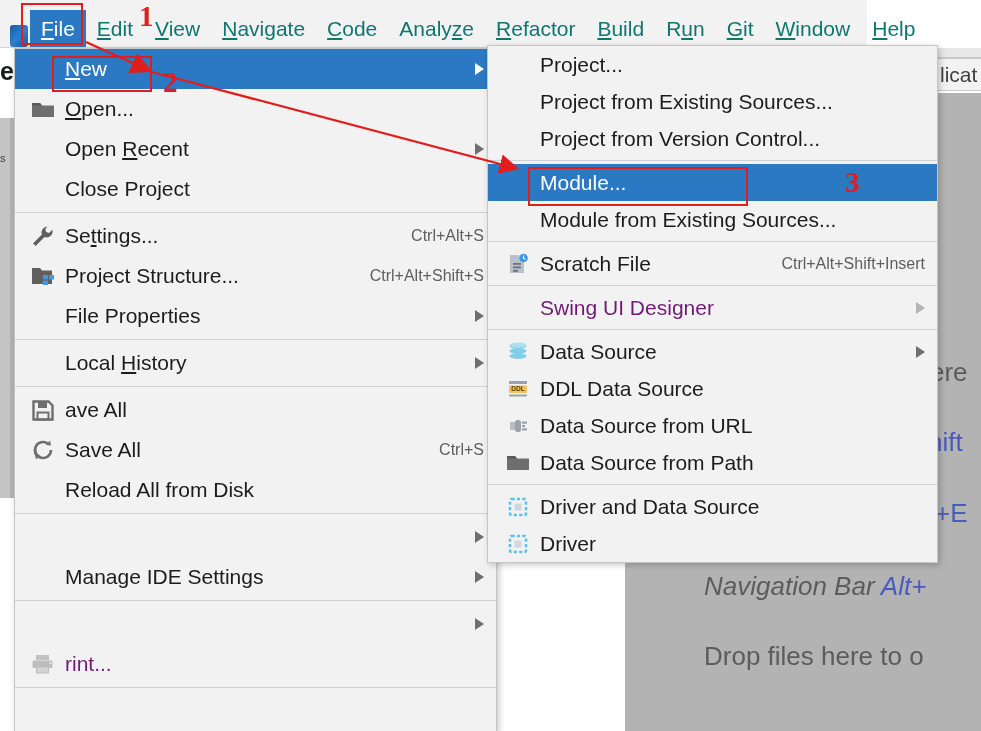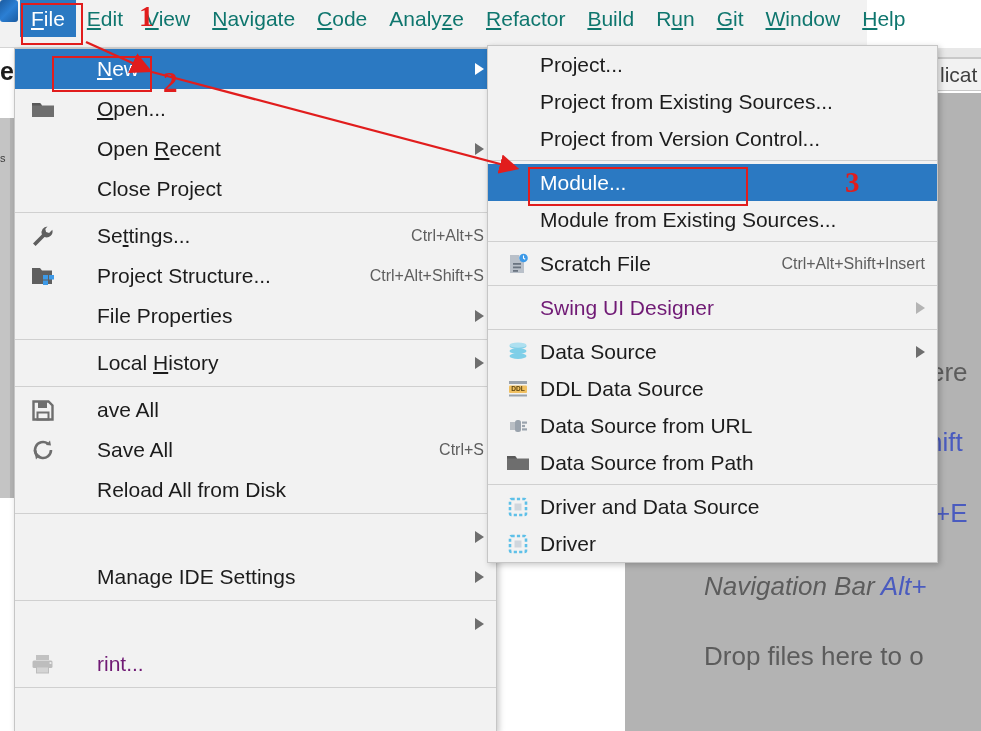--- a/index.html
+++ b/index.html
@@ -55,21 +55,21 @@
 
   .bg-white-box {
     position: absolute; left: 497px; top: 568px; width: 128px; height: 163px;
     background: #ffffff;
   }
 
   
   .menubar {
     position: absolute; left: 0; top: 0; width: 867px; height: 48px;
     background: #f2f2f2; border-bottom: 1px solid #d4d4d4;
-    display: flex; align-items: flex-start; padding-left: 0;
+    display: flex; align-items: flex-end; padding-left: 10px;
   }
   .menubar-logo {
     width: 18px; height: 22px; border-radius: 3px; margin-right: 2px;
     background: linear-gradient(135deg,#1b5ba0 0%,#2b7fd4 50%,#1b5ba0 100%);
     flex: 0 0 auto;
   }
   .menubar-item {
     padding: 6px 11px; font-size: 21px; color: #0f766e; white-space: nowrap;
     line-height: 1.2; cursor: default;
   }
@@ -102,21 +102,21 @@
   .m-arrow {
     margin-left: 10px; width: 0; height: 0;
     border-left: 9px solid #6e6e6e; border-top: 6px solid transparent;
     border-bottom: 6px solid transparent;
   }
   .menu-row.selected .m-arrow { border-left-color: #ffffff; }
   .menu-row.disabled .m-arrow { border-left-color: #b4b4b4; }
 
   
   #file-menu { left: 14px; top: 48px; width: 483px; }
-  #file-menu .menu-row { height: 40px; gap: 32px; }
+  #file-menu .menu-row { height: 40px; }
 
   
   #new-submenu { left: 487px; top: 45px; width: 451px; }
   #new-submenu .menu-row { height: 37px; padding-left: 16px; }
 
   
   .anno-rect {
     position: absolute; border: 2px solid #e11d1d; pointer-events: none;
   }
   .anno-num {

